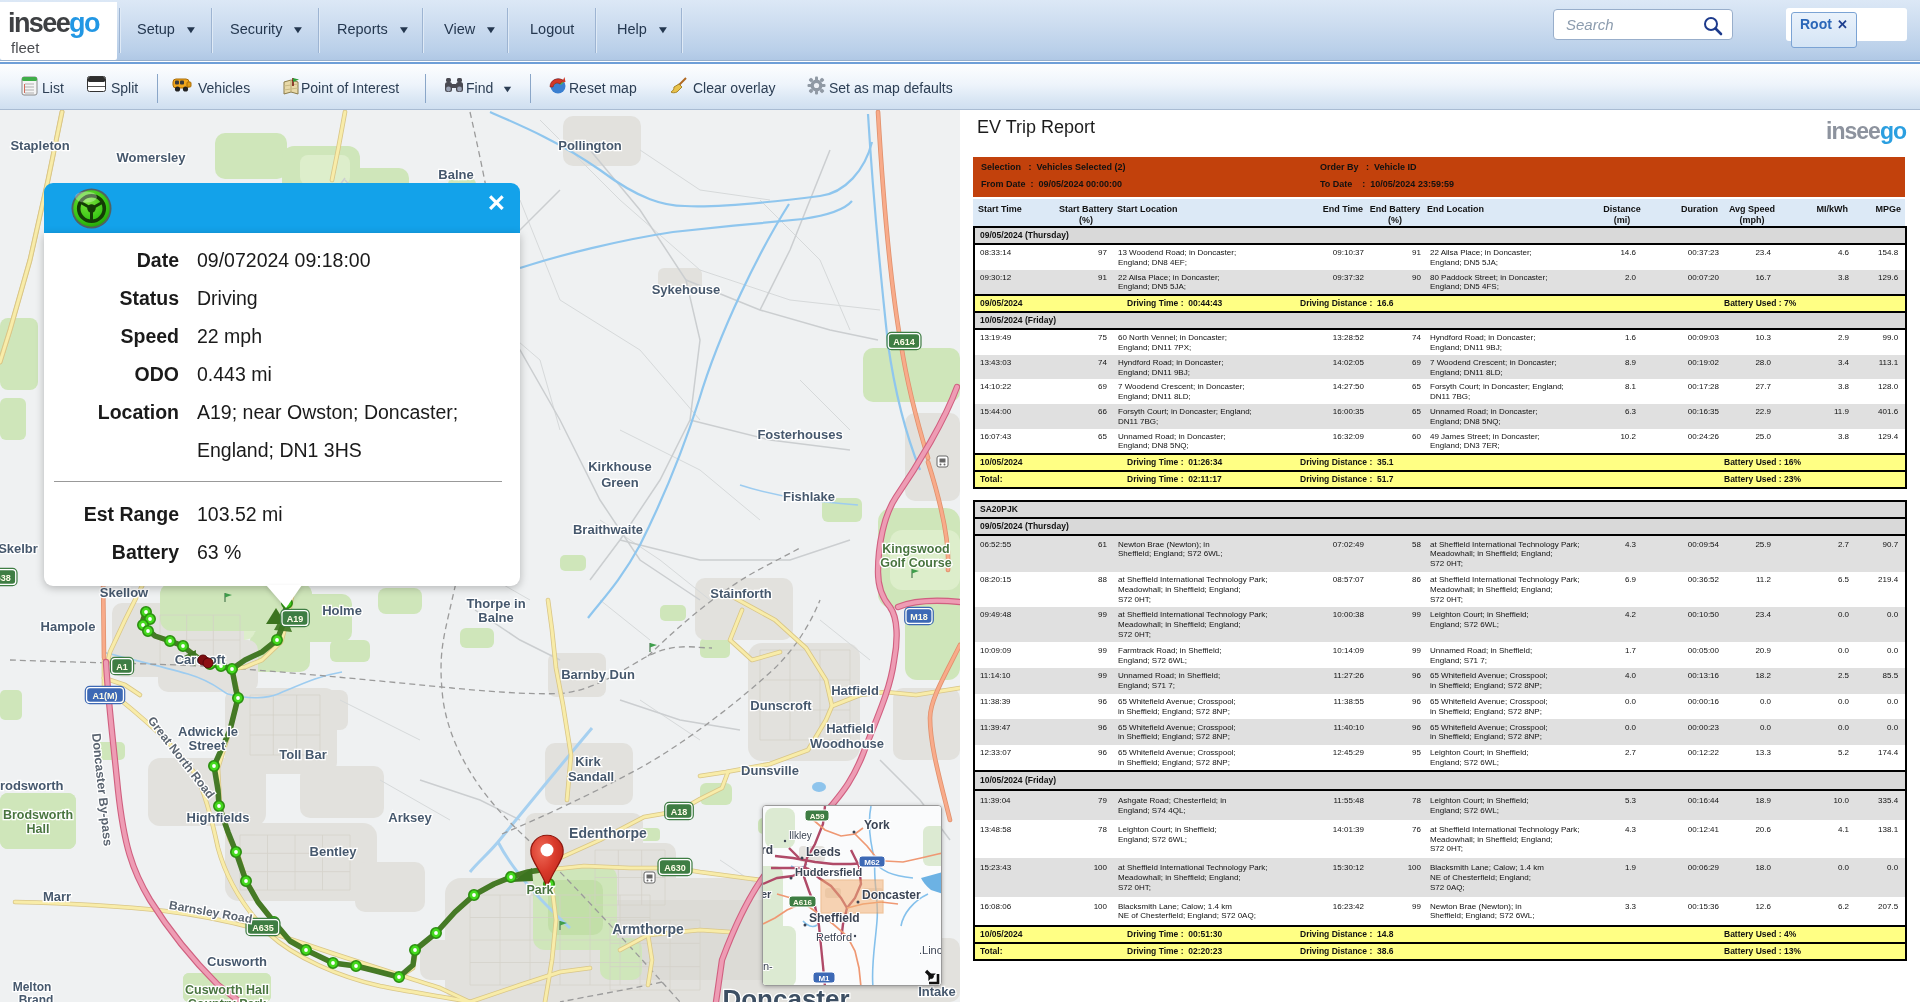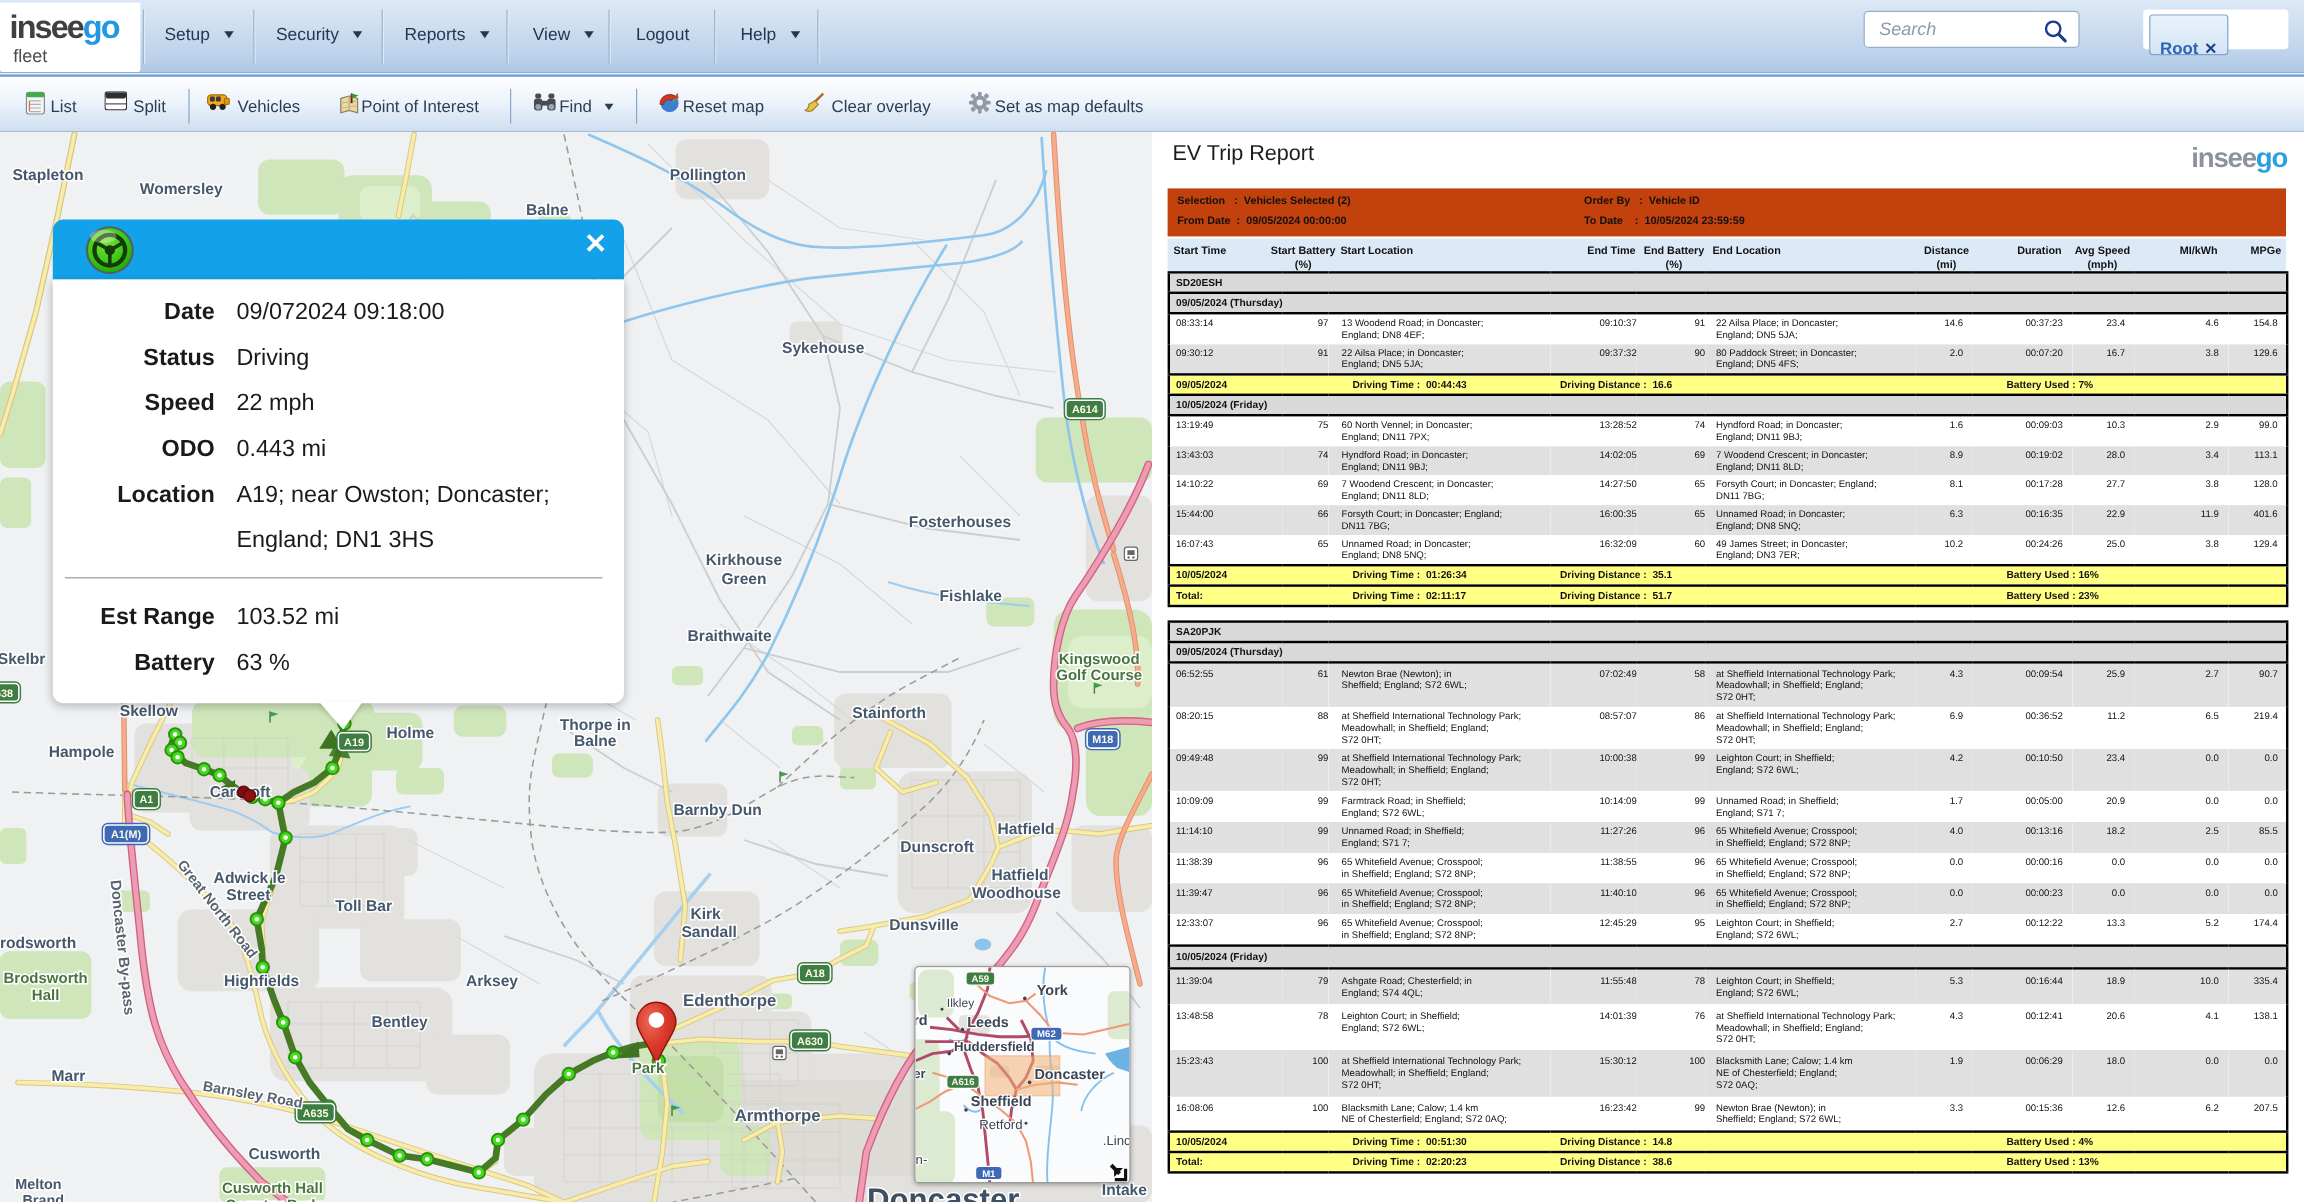--- a/index.html
+++ b/index.html
@@ -9,21 +9,21 @@
 #logo{position:absolute;left:0;top:2px;width:117px;height:58px;background:#fff;border-radius:0 0 2px 2px}
 #logo .l1{position:absolute;left:8px;top:6px;font-size:27px;font-weight:bold;letter-spacing:-1.6px;color:#3e4043}
 #logo .l1 b{color:#2297e4}
 #logo .l2{position:absolute;left:11px;top:37px;font-size:15px;color:#4a4c50}
 .mitem{position:absolute;top:21px;font-size:14.5px;color:#24374f;white-space:nowrap}
 .mitem .tri{display:inline-block;margin-left:11px;font-size:10px;color:#24374f;transform:scaleX(1.35);vertical-align:1px}
 .msep{position:absolute;top:8px;height:45px;width:1px;background:#9db4d2;box-shadow:1px 0 0 #dfeaf6}
 #search{position:absolute;left:1553px;top:9px;width:180px;height:31px;background:#fff;border:1px solid #98aecb;border-radius:4px}
 #search .ph{position:absolute;left:12px;top:6px;font-size:15px;font-style:italic;color:#8c9cae}
 #rootbox{position:absolute;left:1786px;top:8px;width:121px;height:33px;background:#fff;border-radius:3px}
-#rootpill{position:absolute;left:5px;top:4px;height:16px;padding:16px 8px;background:linear-gradient(#eaf2fb,#d4e4f5);border:1px solid #7ba3d4;border-radius:3px;font-size:14px;font-weight:bold;color:#2a66b8;line-height:23px}
+#rootpill{position:absolute;left:5px;top:4px;height:36px;padding:0 8px;background:linear-gradient(#eaf2fb,#d4e4f5);border:1px solid #7ba3d4;border-radius:3px;font-size:14px;font-weight:bold;color:#2a66b8;line-height:23px}
 #rootpill b{color:#1d3f8f;margin-left:5px;font-size:13px}
 
 #toolbar{position:absolute;left:0;top:62px;width:1920px;height:48px;background:linear-gradient(180deg,#fdfeff 0%,#eef4fb 45%,#d9e6f4 80%,#cfdff0 100%);border-top:2px solid #6f9fd8;border-bottom:1px solid #a9bcd3}
 .titem{position:absolute;top:16px;font-size:14px;color:#2c3e54;white-space:nowrap}
 .ticon{position:absolute;top:12px}
 .tsep{position:absolute;top:10px;height:29px;width:1px;background:#8aa6c8}
 .ttri{position:absolute;top:20px;font-size:9px;color:#2c3e54;transform:scaleX(1.4)}
 
 #report{position:absolute;left:960px;top:110px;width:960px;height:892px;background:#fff}
 #rtitle{position:absolute;left:17px;top:7px;font-size:18px;color:#1c1c1c}
@@ -47,21 +47,21 @@
 tr.yel td{background:#ffff84;font-weight:bold;font-size:8.5px;border-top:2px solid #000;border-bottom:2px solid #000;padding:2px 0 2px 0;line-height:11px}
 td.c1{padding-left:5px!important}
 td.c2,td.c4,td.c5{text-align:right}
 td.c3{padding-left:11px!important;white-space:normal!important}
 td.c6{padding-left:9px!important;white-space:normal!important}
 td.c7,td.c8,td.c9,td.c10{text-align:right;padding-right:8px!important}
 td.c11{text-align:right;padding-right:7px!important}
 .ygap{height:11px}
 .yl1{display:inline-block;padding-left:5px;width:152px}
 .yl2{display:inline-block;width:173px}
-.yl3{display:inline-block;width:372px}
+.yl3{display:inline-block;width:424px}
 
 #map{position:absolute;left:0;top:110px;width:960px;height:892px;background:#eff1f2;overflow:hidden}
 #popup{position:absolute;left:44px;top:73px;width:476px;height:403px;z-index:30}
 #pophead{position:absolute;left:0;top:0;width:476px;height:50px;background:#13a2ea;border-radius:9px 9px 0 0}
 #popbody{position:absolute;left:0;top:50px;width:476px;height:353px;background:#fff;border-radius:0 0 9px 9px;box-shadow:0 2px 8px rgba(0,0,0,.25)}
 #poptail{position:absolute;left:222px;top:402px;width:0;height:0;border-left:20px solid transparent;border-right:16px solid transparent;border-top:23px solid #fff;filter:drop-shadow(0 2px 2px rgba(0,0,0,.15))}
 #popx{position:absolute;right:14px;top:7px;color:#fff;font-size:23px;font-weight:bold}
 .prow{position:absolute;font-size:19.5px;color:#1a1a1a;white-space:nowrap}
 .plab{position:absolute;font-size:19.5px;font-weight:bold;color:#1a1a1a;text-align:right;width:135px;white-space:nowrap}
 #inset{position:absolute;left:762px;top:695px;width:180px;height:181px;background:#fcfcfd;border:1px solid #9a9a9a;border-radius:4px;box-shadow:0 1px 4px rgba(0,0,0,.3);z-index:20;overflow:hidden}
@@ -760,23 +760,20 @@
             <col style="width:72px">
             <col style="width:57px">
             <col style="width:175px">
             <col style="width:48px">
             <col style="width:83px">
             <col style="width:52px">
             <col style="width:78px">
             <col style="width:49px">
           </colgroup>
 <tbody>
-            <tr class="veh">
-              <td colspan="11">SD20ESH</td>
-            </tr>
 <tr class="day">
               <td colspan="11">09/05/2024 (Thursday)</td>
             </tr>
 <tr class="dr1">
               <td class="c1">08:33:14</td>
               <td class="c2">97</td>
               <td class="c3">13 Woodend Road; in Doncaster;<br>England; DN8 4EF;</td>
               <td class="c4">09:10:37</td>
               <td class="c5">91</td>
               <td class="c6">22 Ailsa Place; in Doncaster;<br>England; DN5 5JA;</td>

